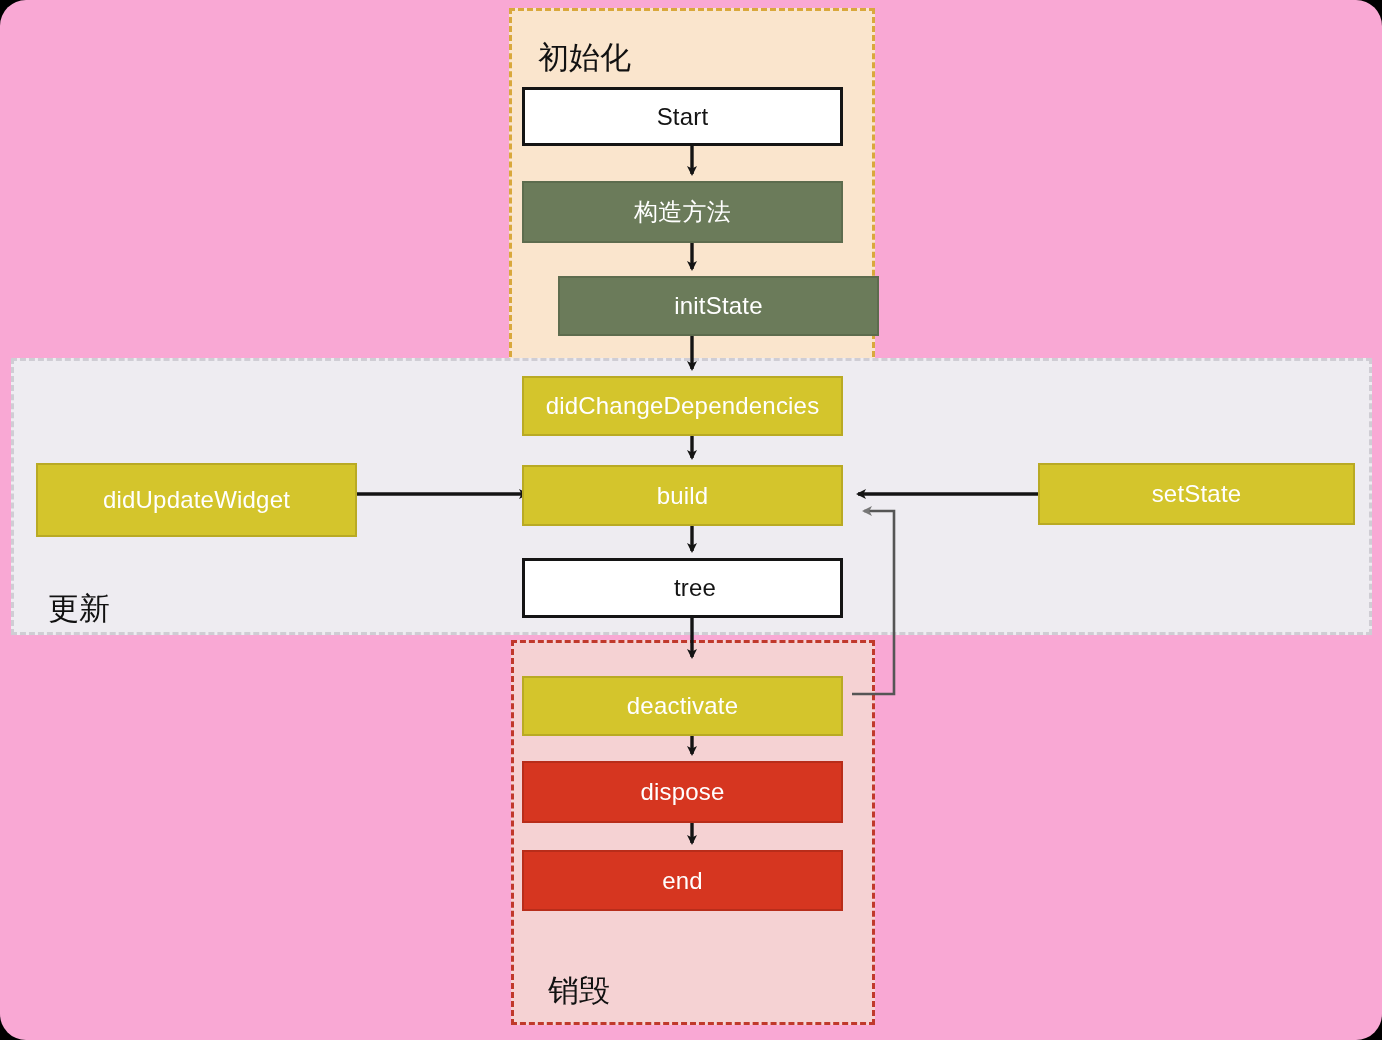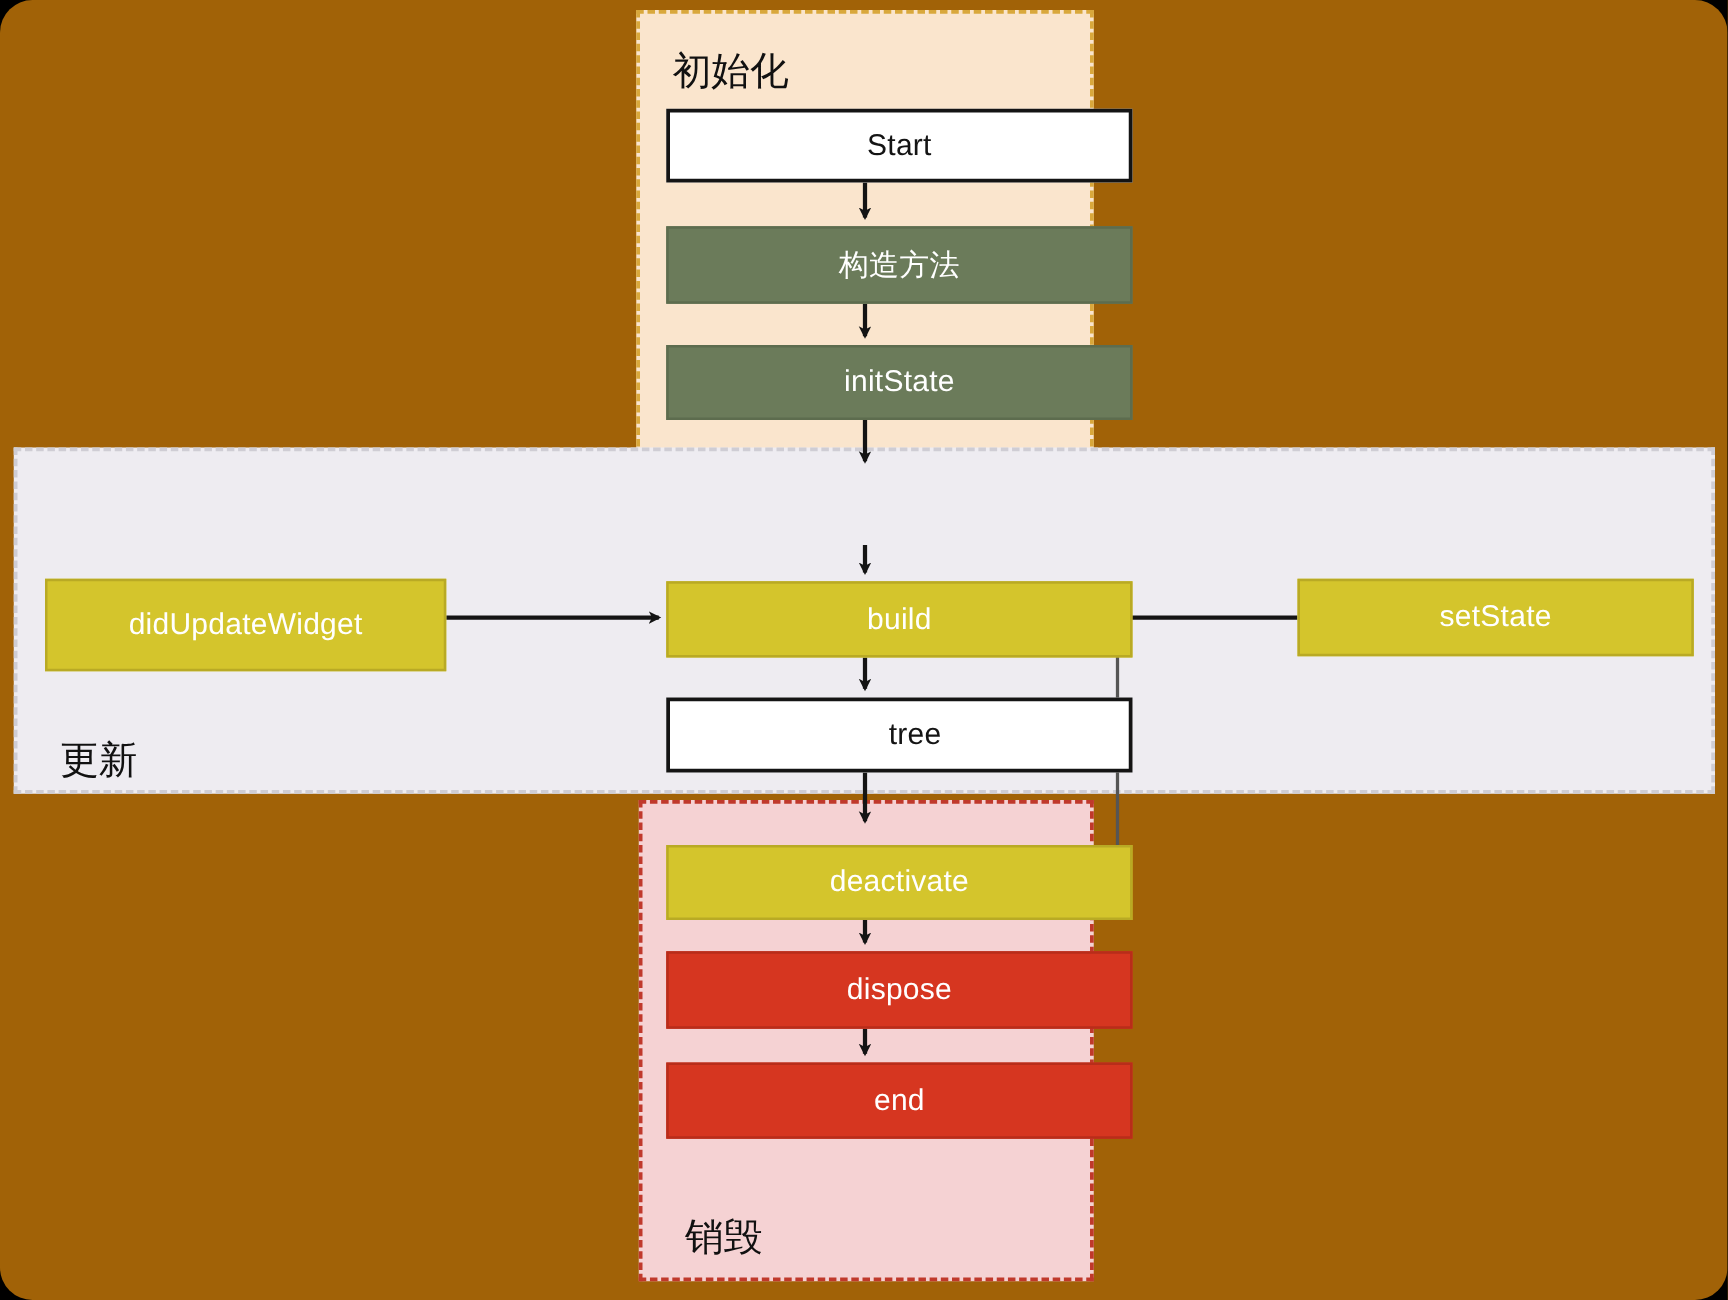--- a/index.html
+++ b/index.html
@@ -4,21 +4,21 @@
 <style>
   html, body {
     margin: 0;
     padding: 0;
     background: #000;
   }
   #canvas {
     position: relative;
     width: 1382px;
     height: 1040px;
-    background: #a16207;
+    background: #f9a8d4;
     border-radius: 26px;
     overflow: hidden;
     font-family: "Liberation Sans", "DejaVu Sans", sans-serif;
   }
 
   
   .region {
     position: absolute;
     box-sizing: border-box;
   }
@@ -76,24 +76,24 @@
     border: 2px solid #b9aa24;
     color: #ffffff;
   }
   .node-red {
     background: #d63620;
     border: 2px solid #b82d1a;
     color: #ffffff;
   }
 
   
-  .col      { left: 533px; width: 373px; }
+  .col      { left: 522px; width: 321px; }
   .n-start      { top: 87px;  height: 59px; }
   .n-ctor       { top: 181px; height: 62px; }
-  .n-initstate  { top: 276px; height: 60px; }
+  .n-initstate  { top: 276px; height: 60px; margin-left: 36px; }
   .n-dcd        { top: 376px; height: 60px; }
   .n-build      { top: 465px; height: 61px; }
   .n-tree       { top: 558px; height: 60px; padding-left: 25px; }
   .n-deactivate { top: 664px; height: 60px; margin-top: 12px; }
   .n-dispose    { top: 761px; height: 62px; }
   .n-end        { top: 850px; height: 61px; }
 
   .n-didupdate { left: 36px;   top: 463px; width: 321px; height: 74px; }
   .n-setstate  { left: 1038px; top: 463px; width: 317px; height: 62px; }
 
@@ -145,20 +145,21 @@
 
     <path d="M852,694 L894,694 L894,511 L864,511" stroke="#555555" stroke-width="2.6" fill="none" marker-end="url(#ah-gray)"></path>
   </svg>
 
   <div class="node node-white col n-start">Start</div>
 
   <div class="node node-green col n-ctor">构造方法</div>
 
   <div class="node node-green col n-initstate">initState</div>
 
+  <div class="node node-yellow col n-dcd">didChangeDependencies</div>
 
   <div class="node node-yellow col n-build">build</div>
 
   <div class="node node-white col n-tree">tree</div>
 
   <div class="node node-yellow col n-deactivate">deactivate</div>
 
   <div class="node node-red col n-dispose">dispose</div>
 
   <div class="node node-red col n-end">end</div>

